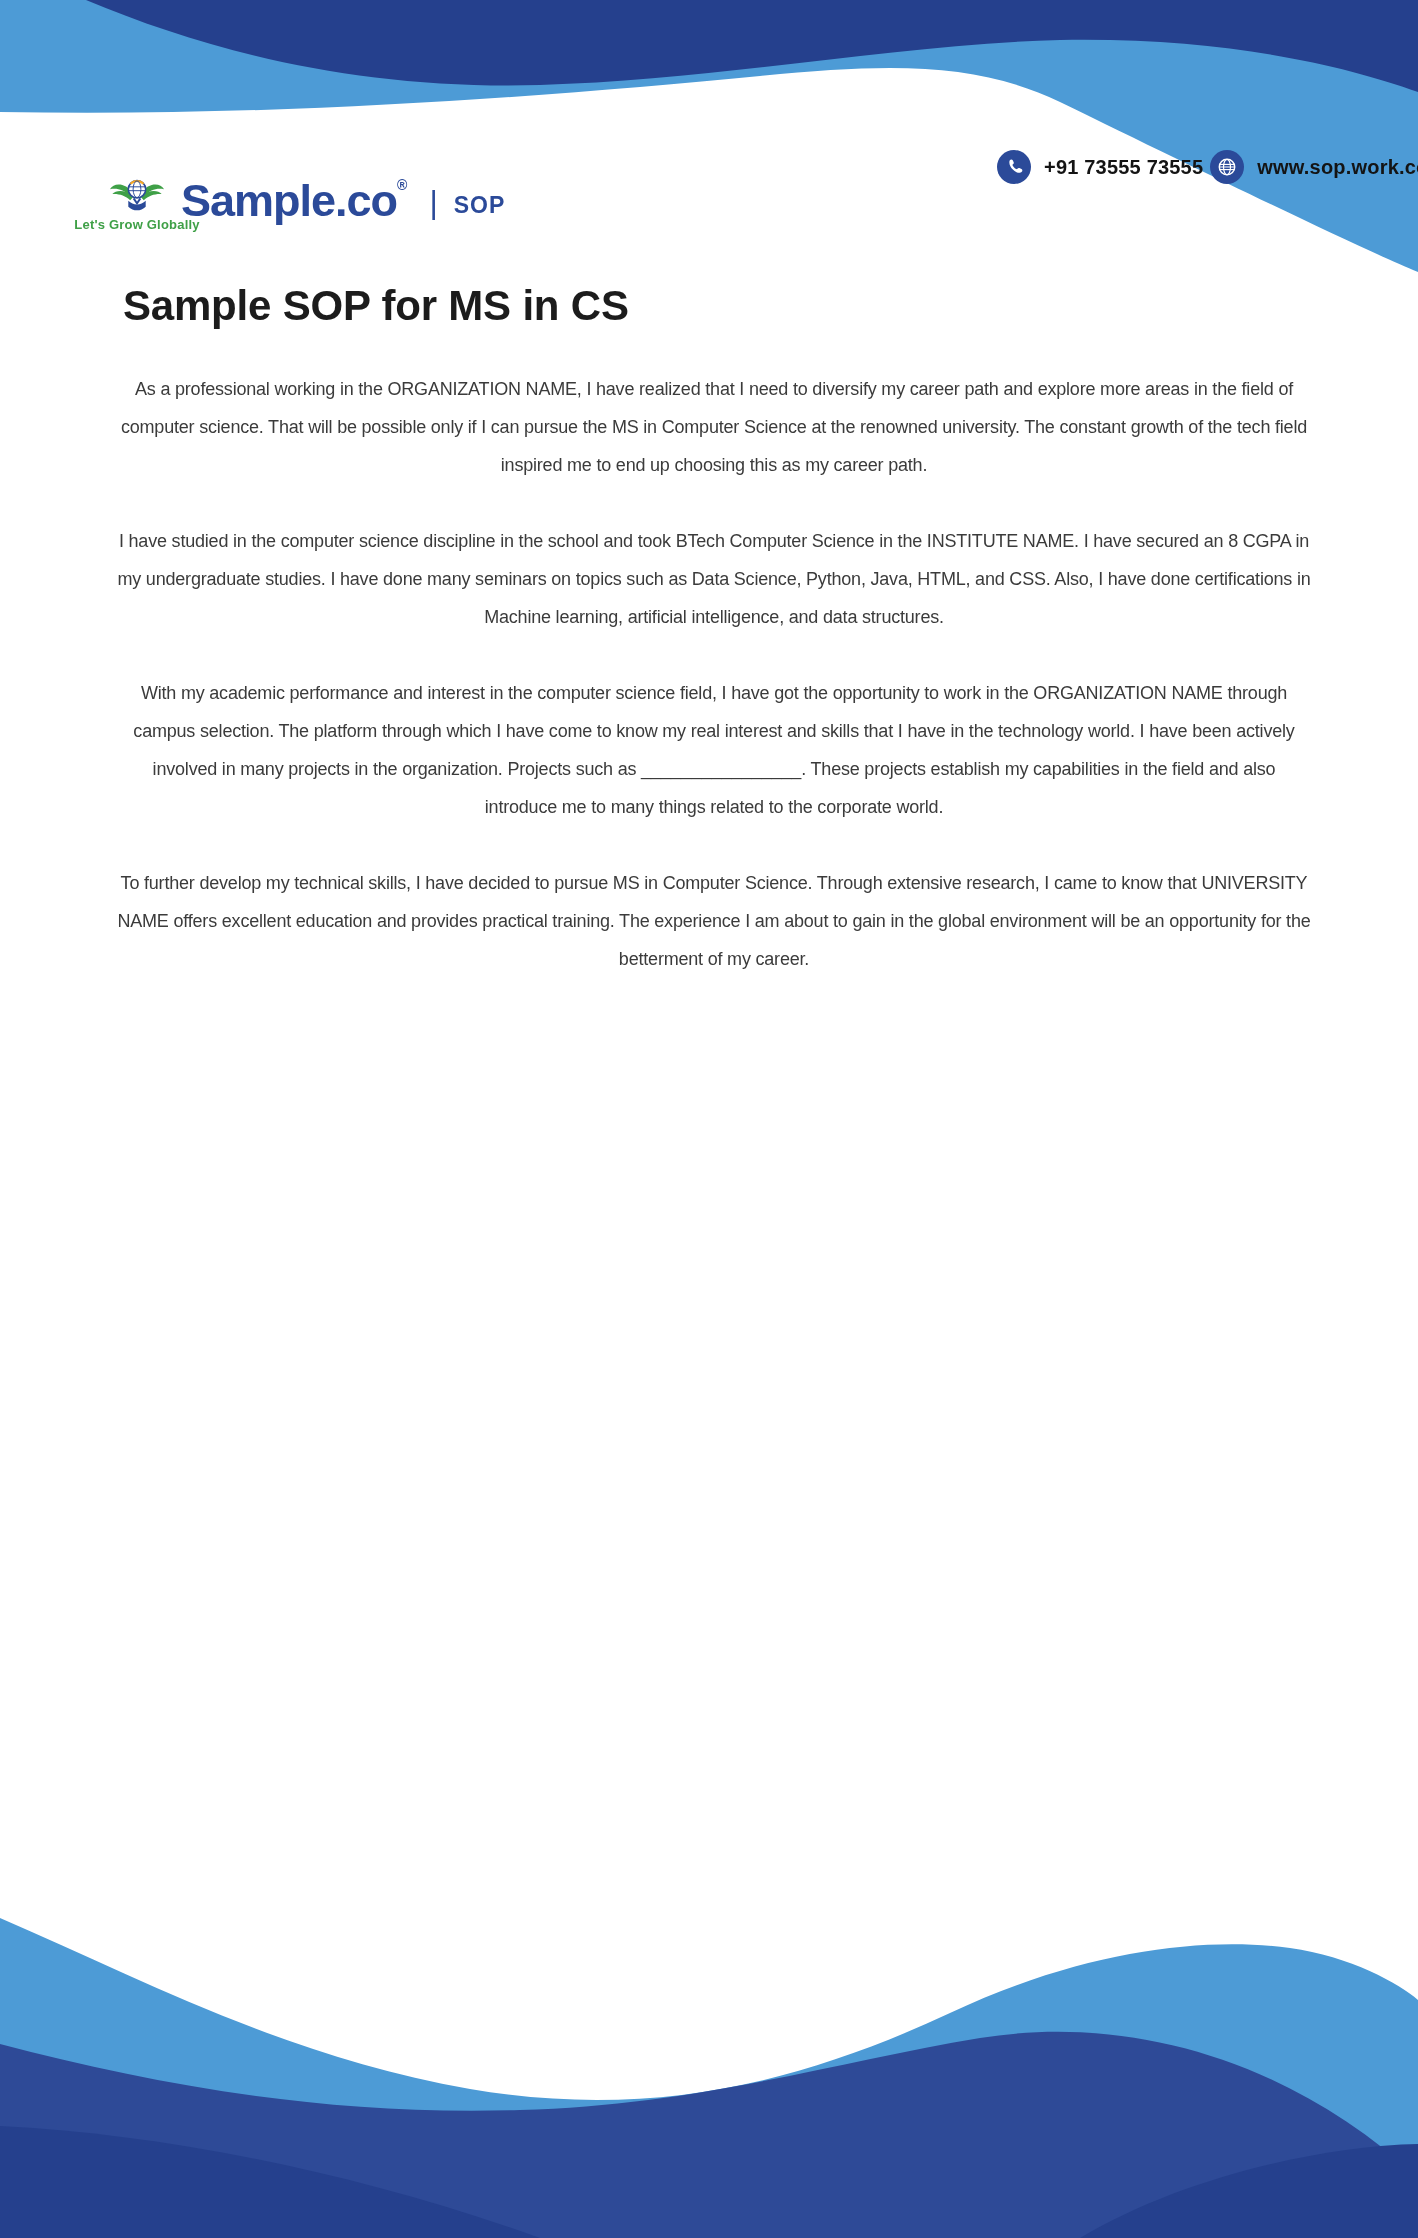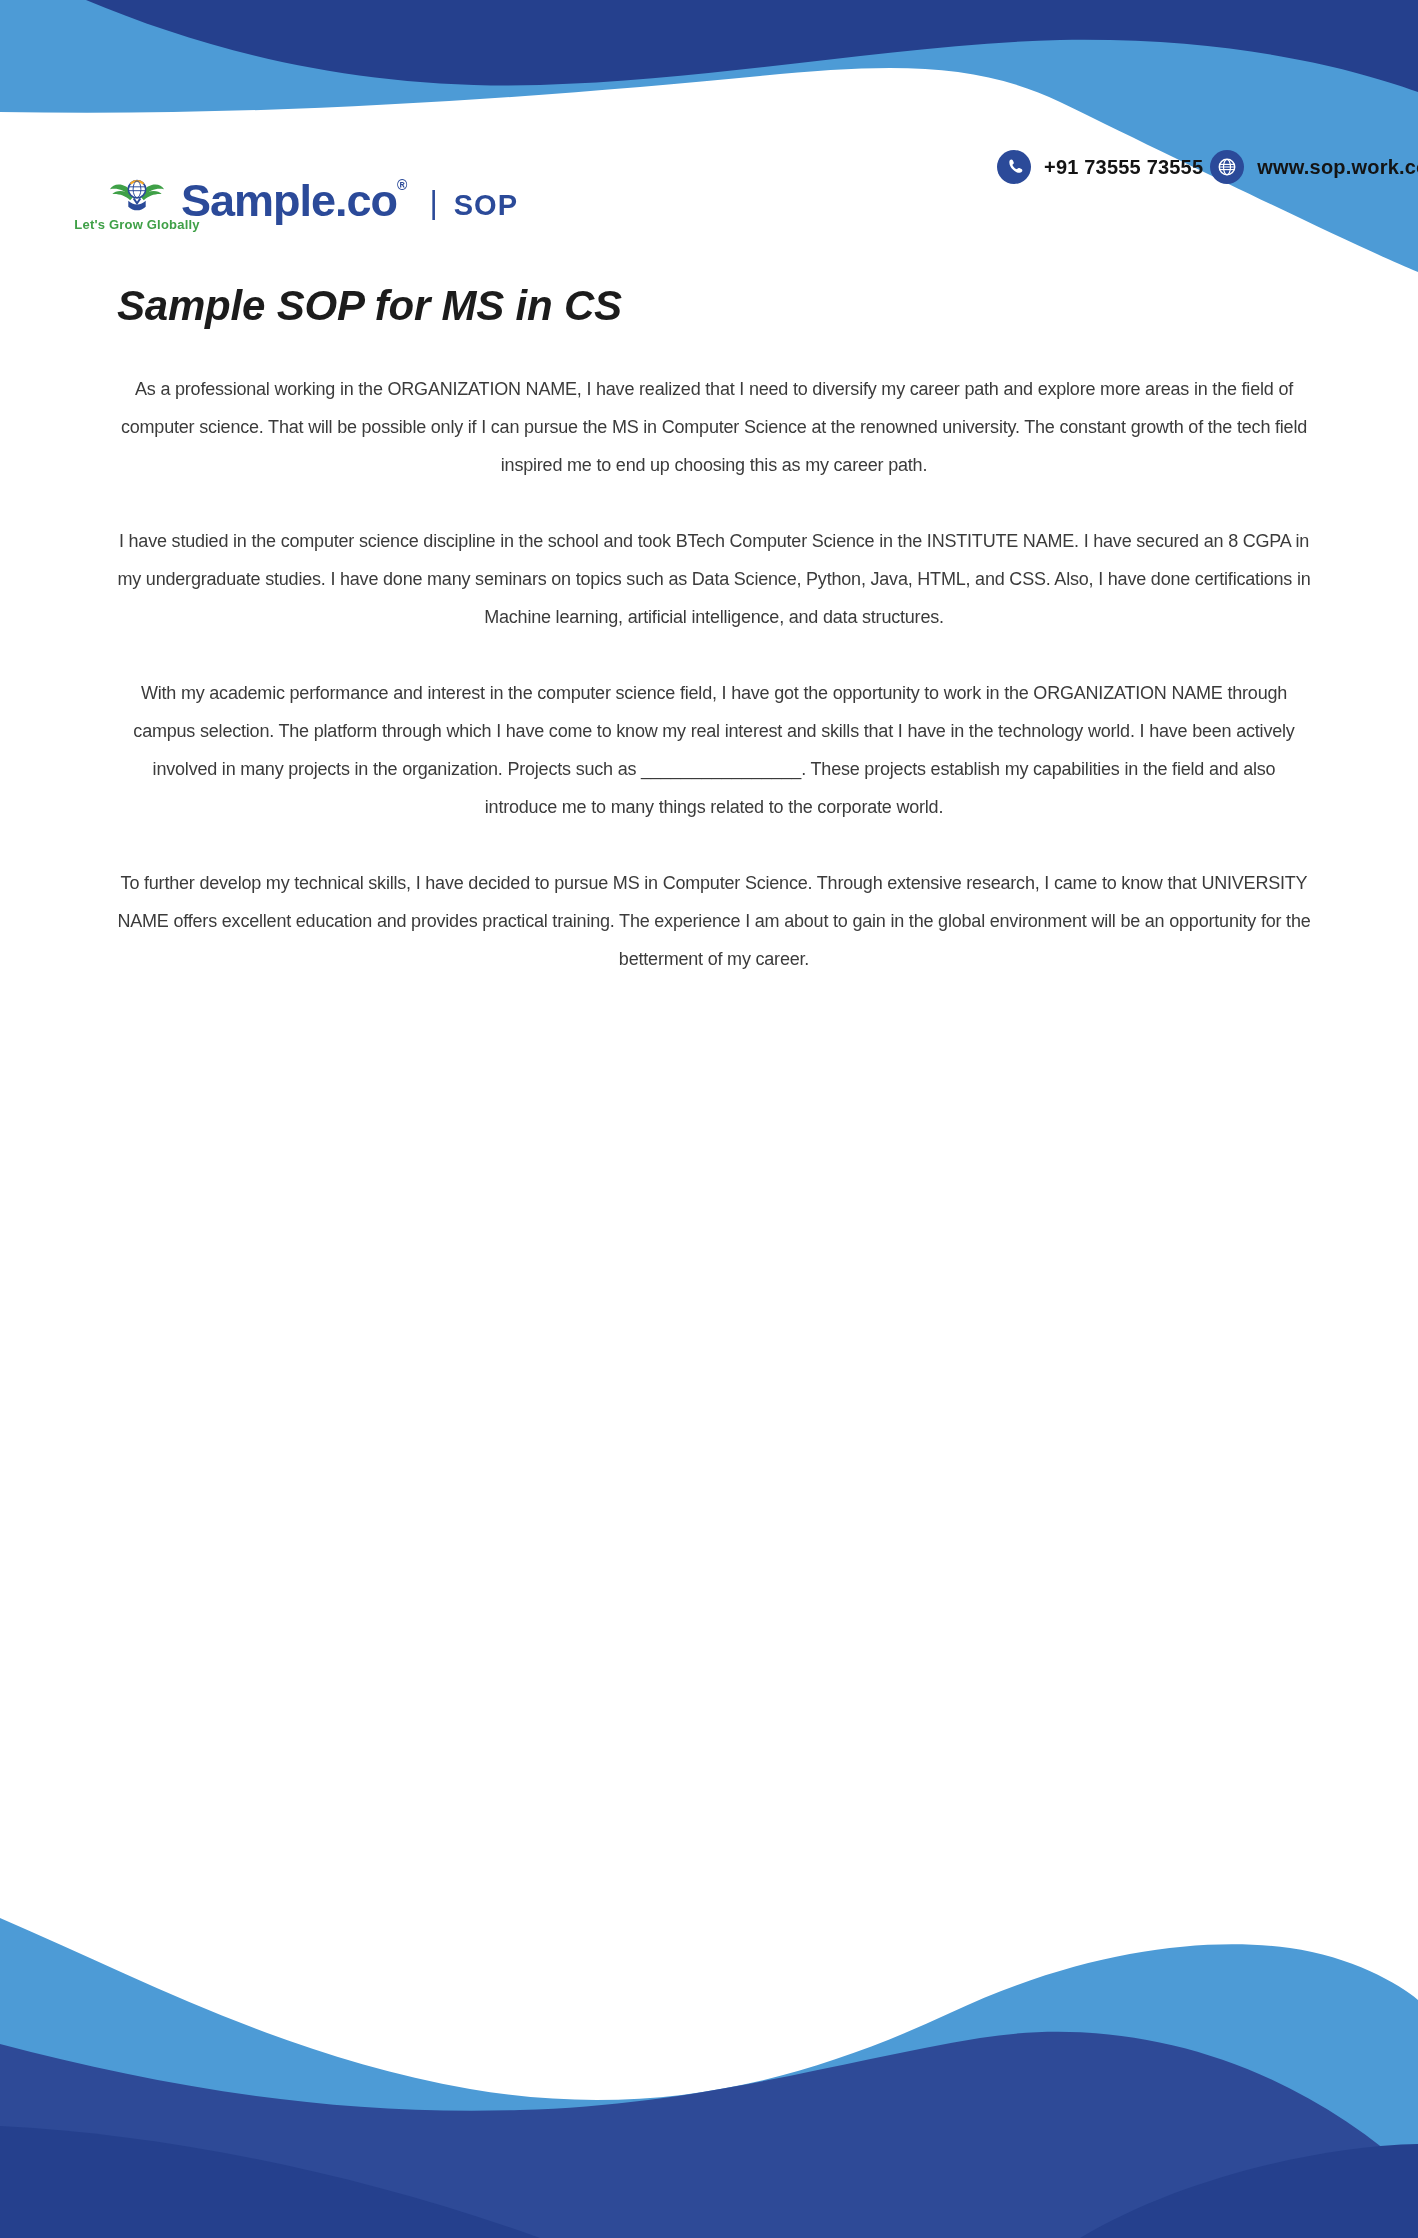--- a/index.html
+++ b/index.html
@@ -29,42 +29,42 @@
   .wordmark{
     font-size:45px;font-weight:800;color:#2B4A99;
     letter-spacing:-1px;line-height:1;position:relative;top:-4px;
   }
   .regmark{font-size:14px;font-weight:700;color:#2B4A99;vertical-align:26px;letter-spacing:0;}
   .brand-divider{
     font-size:32px;font-weight:300;color:#2B4A99;line-height:1;
     margin:0 4px 0 10px;position:relative;top:-2px;
   }
   .brand-product{
-    font-size:29px;font-weight:700;color:#2B4A99;letter-spacing:1px;
+    font-size:23px;font-weight:700;color:#2B4A99;letter-spacing:1px;
     position:relative;top:1px;
   }
 
   .contact-block{
     position:absolute;left:997px;top:150px;
     display:flex;flex-direction:row;gap:7px;
   }
   .contact-row{display:flex;align-items:center;gap:13px;}
   .contact-icon{
     width:34px;height:34px;border-radius:50%;
     background:#2B4A99;flex:0 0 auto;
     display:flex;align-items:center;justify-content:center;
   }
   .contact-text{font-size:20px;font-weight:700;color:#141414;letter-spacing:.2px;white-space:nowrap;}
 
   
   .content{position:absolute;left:107px;top:282px;width:1206px;}
   .doc-title{
-    margin:0 0 40px 10px;
+    margin:0 0 40px 16px;
     font-size:42px;line-height:48px;font-weight:800;
-    color:#1C1C1C;letter-spacing:-.2px;font-style:italic;
+    color:#1C1C1C;letter-spacing:-.2px;
   }
   .content p{
     margin:0 0 38px 8px;
     font-size:18px;line-height:38px;
     color:#3B3B3B;letter-spacing:-.2px;text-align:center;
   }
   .blank{letter-spacing:0;color:#3B3B3B;}
 </style>
 </head>
 <body>

